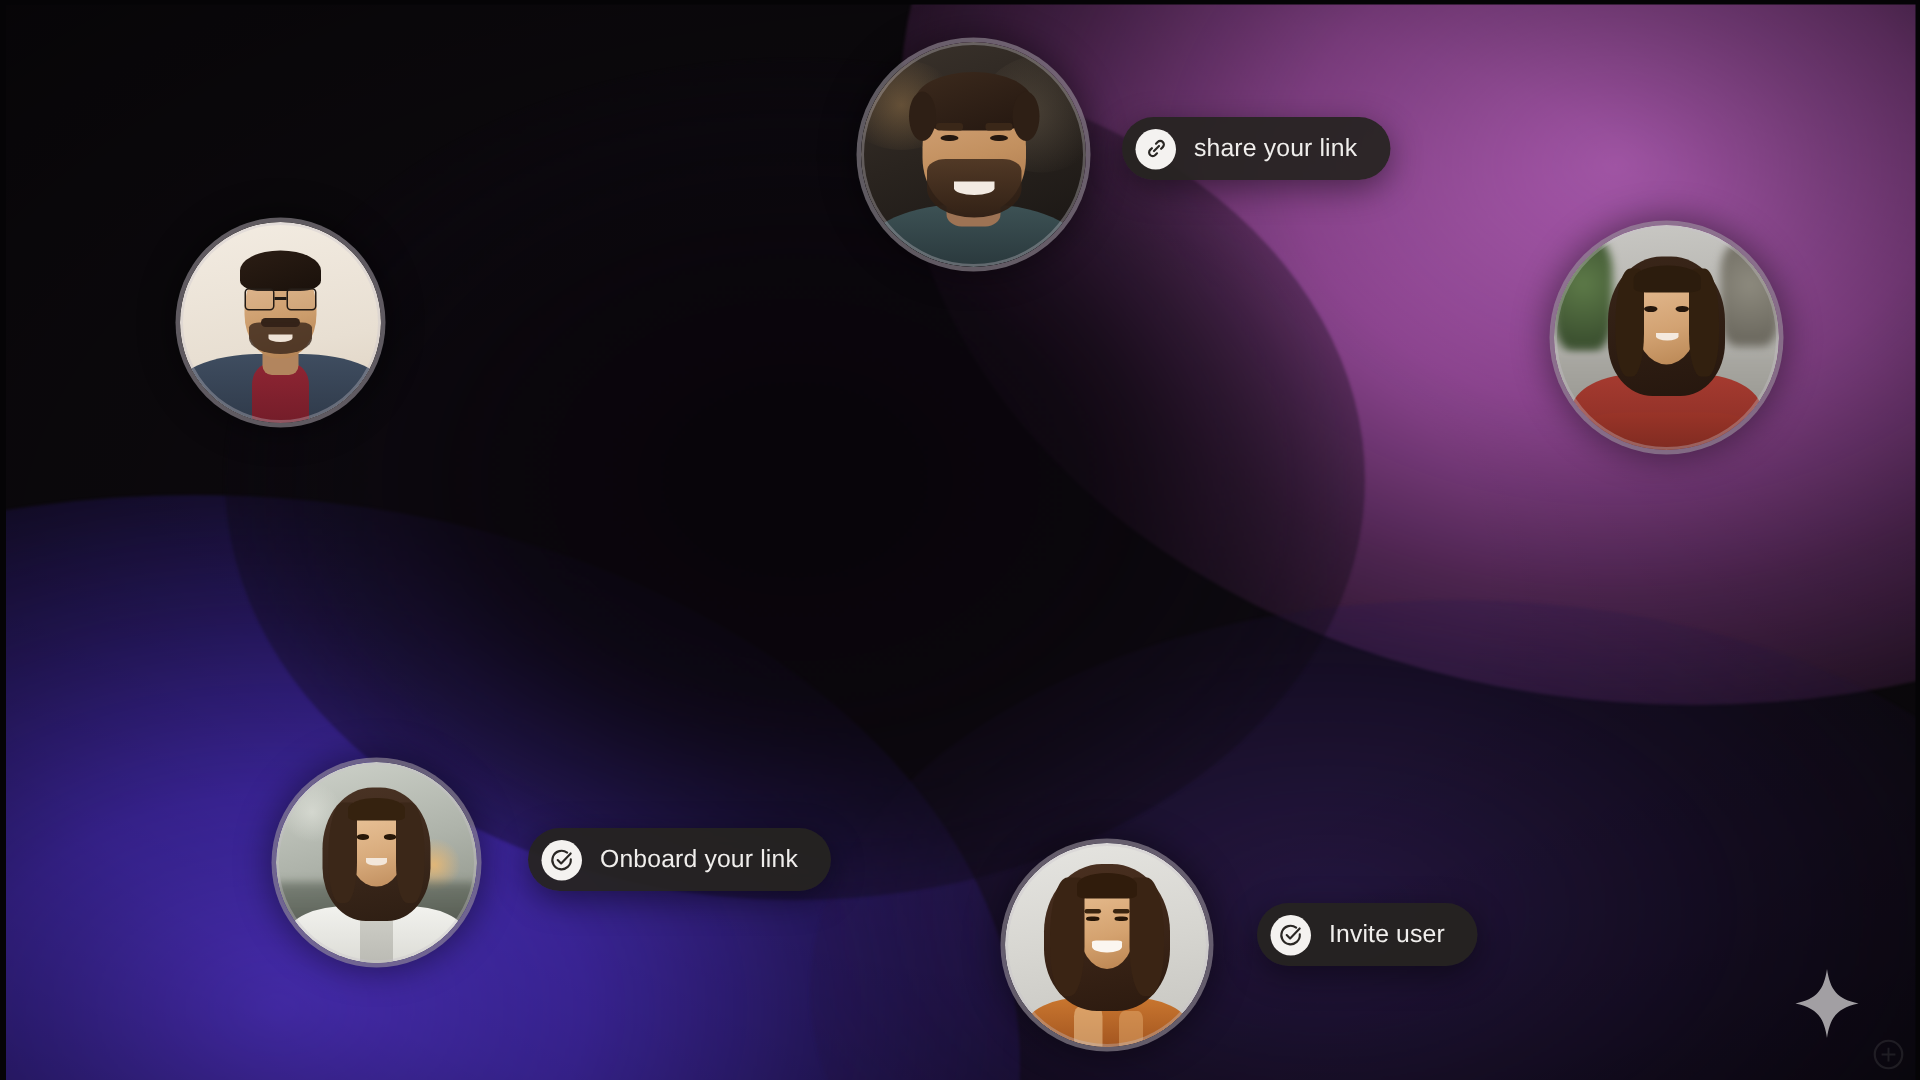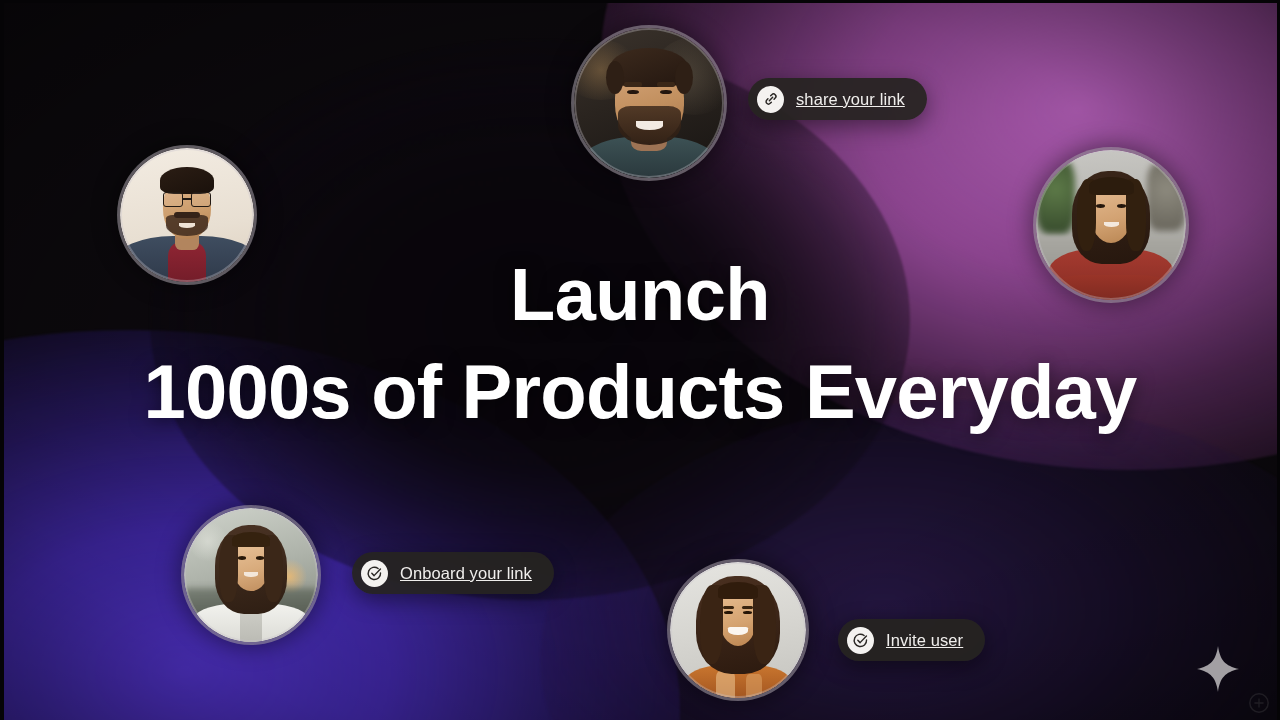--- a/index.html
+++ b/index.html
@@ -169,21 +169,20 @@
     align-items:center;
     justify-content:center;
   }
   .pill .pill-icon svg { display:block; }
   .pill .pill-label {
     color:#f0eeec;
     font-size:16.5px;
     font-weight:400;
     letter-spacing:0.1px;
     line-height:1;
-    text-decoration:underline;
   }
 
   
   .sparkle {
     position:absolute;
     z-index:40;
     opacity:0.82;
   }
   .watermark {
     position:absolute;
@@ -196,24 +195,20 @@
 
 <div class="stage">
 
   <div class="bg-base"></div>
   <div class="glow glow-magenta"></div>
   <div class="glow glow-violet"></div>
   <div class="glow glow-haze"></div>
   <div class="glow glow-dark"></div>
   <div class="vignette"></div>
 
-  <div class="headline">
-    <span class="line1">Launch</span>
-    <span class="line2">1000s of Products Everyday</span>
-  </div>
 
   <div class="avatar" style="left:574px; top:28px; width:150px; height:150px;">
     <div class="photo">
       <div class="ph-bg" style="background:linear-gradient(160deg,#3b332c 0%,#2a241f 45%,#171412 100%);"></div>
       <div class="ph-el" style="left:-8%;top:8%;width:52%;height:40%;border-radius:50%;background:radial-gradient(circle at 50% 50%,rgba(196,150,90,0.35),rgba(0,0,0,0) 70%);"></div>
       <div class="ph-el" style="left:52%;top:6%;width:56%;height:52%;border-radius:50%;background:radial-gradient(circle at 40% 50%,rgba(110,98,80,0.45),rgba(0,0,0,0) 72%);"></div>
 
       <div class="ph-el" style="left:2%;top:72%;width:96%;height:44%;border-radius:46% 46% 0 0;background:linear-gradient(180deg,#3d5255 0%,#2b3a3e 60%,#202b2e 100%);"></div>
 
       <div class="ph-el" style="left:38%;top:62%;width:24%;height:20%;border-radius:28%;background:#9d7354;"></div>
@@ -362,21 +357,21 @@
   <div class="pill" style="left:352px; top:552px;">
     <span class="pill-icon">
       <svg width="17" height="17" viewBox="0 0 24 24" fill="none" stroke="#2a2724" stroke-width="2" stroke-linecap="round" stroke-linejoin="round">
         <path d="M20.5 11.2 a8.7 8.7 0 1 1 -3.4 -6.3"></path>
         <path d="M8.2 11.8 L11.4 15 L20.4 5.6"></path>
       </svg>
     </span>
     <span class="pill-label">Onboard your link</span>
   </div>
 
-  <div class="pill" style="left:838px; top:602px;margin-top:17px;">
+  <div class="pill" style="left:838px; top:602px;">
     <span class="pill-icon">
       <svg width="17" height="17" viewBox="0 0 24 24" fill="none" stroke="#2a2724" stroke-width="2" stroke-linecap="round" stroke-linejoin="round">
         <path d="M20.5 11.2 a8.7 8.7 0 1 1 -3.4 -6.3"></path>
         <path d="M8.2 11.8 L11.4 15 L20.4 5.6"></path>
       </svg>
     </span>
     <span class="pill-label">Invite user</span>
   </div>
 
   <div class="sparkle" style="left:1196px; top:645px; width:44px; height:48px;">

